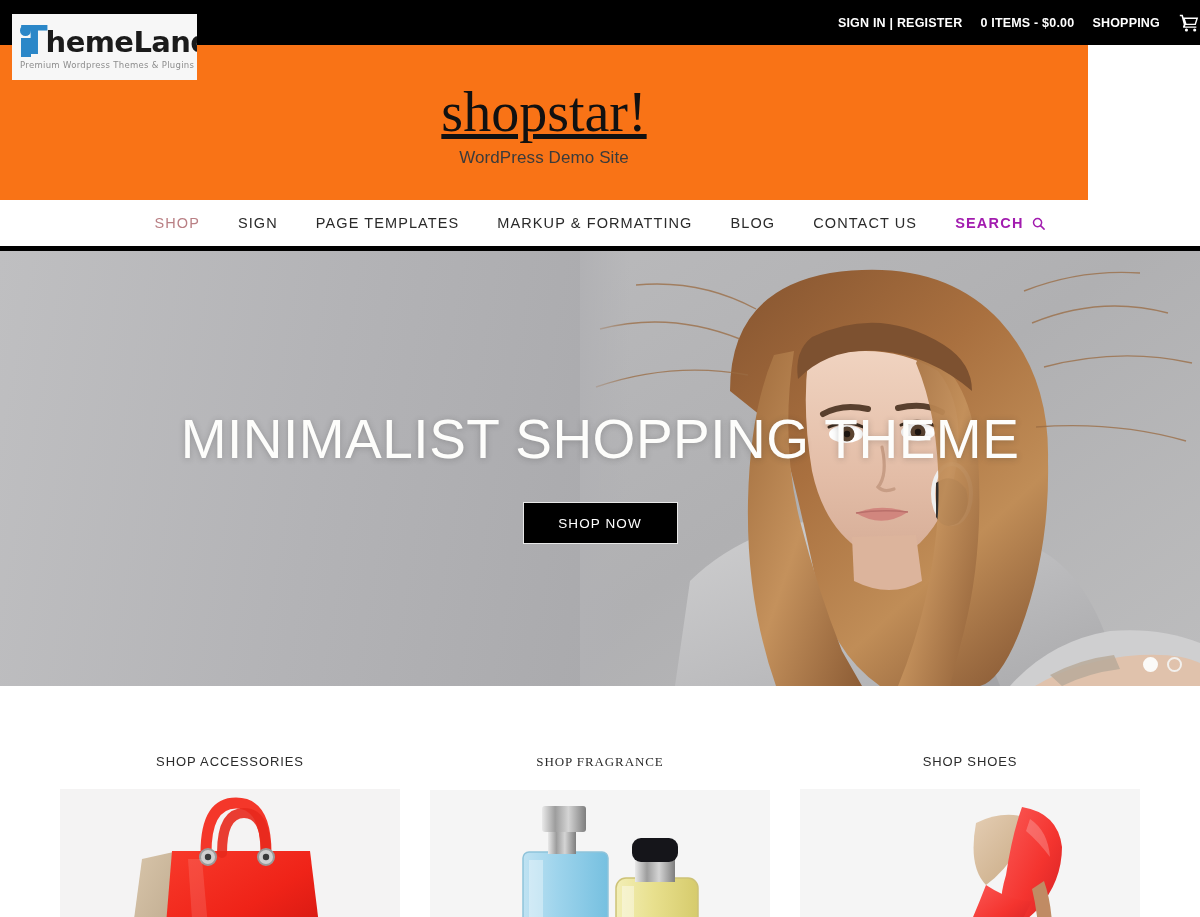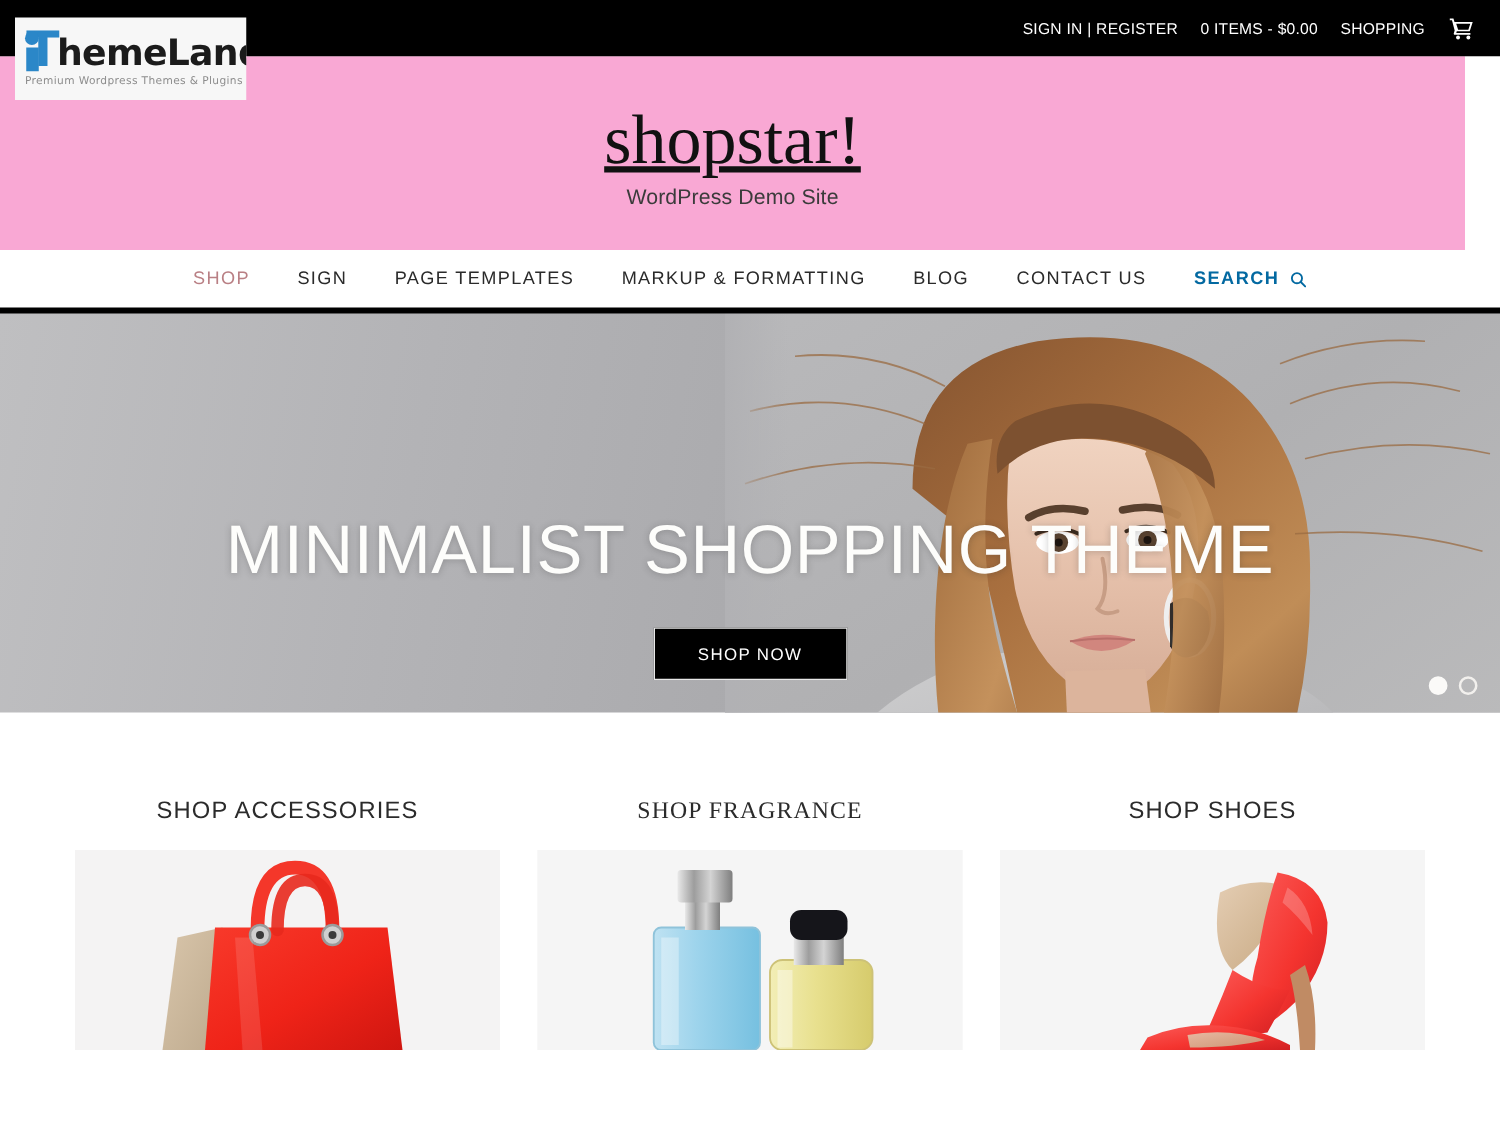--- a/index.html
+++ b/index.html
@@ -35,24 +35,23 @@
     justify-content: center;
     color: #ffffff;
   }
   .social-icon svg { display: block; }
 
   .topbar-right {
     margin-left: auto;
     display: flex;
     align-items: center;
     gap: 18px;
-    padding-right: 20px;
     color: #ffffff;
     font-size: 12.5px;
-    font-weight: normal;
+    font-weight: bold;
     letter-spacing: 0.2px;
   }
   .topbar-right a,
   .topbar-right span {
     color: #ffffff;
     text-decoration: none;
     white-space: nowrap;
   }
   .cart-icon { display: inline-flex; align-items: center; color: #fff; }
 
@@ -116,23 +115,23 @@
     font-family: "DejaVu Sans", sans-serif;
     font-size: 8.5px;
     color: #8d8d8d;
     letter-spacing: 0.3px;
     margin-top: 3px;
     white-space: nowrap;
   }
 
   
   .brand {
-    width: 1172px;
+    width: 1088px;
     height: 155px;
-    background: #f9a8d4;
+    background: #f97316;
     display: flex;
     flex-direction: column;
     align-items: center;
     justify-content: center;
     padding-top: 6px;
   }
   .brand-title {
     font-family: "Liberation Serif", "DejaVu Serif", serif;
     font-size: 56px;
     color: #111111;
@@ -163,34 +162,34 @@
     letter-spacing: 1.1px;
     color: #2a2a2a;
     text-decoration: none;
     padding: 0 19px;
     white-space: nowrap;
     display: inline-flex;
     align-items: center;
     gap: 7px;
   }
   .nav-item.active { color: #b97f84; }
-  .nav-item.search { font-weight: bold; color: #0369a1; letter-spacing: 1.2px; }
+  .nav-item.search { font-weight: bold; color: #a21caf; letter-spacing: 1.2px; }
   .search-glyph { display: inline-flex; align-items: center; }
 
   .nav-divider {
     width: 1200px;
     height: 5px;
     background: #000000;
   }
 
   
   .hero {
     position: relative;
     width: 1200px;
-    height: 319px;
+    height: 435px;
     overflow: hidden;
     background: linear-gradient(100deg, #bfbfc1 0%, #b3b3b6 28%, #a9a9ac 55%, #b0b0b2 100%);
   }
   .hero-photo {
     position: absolute;
     right: 0; top: 0;
     width: 620px; height: 435px;
     overflow: hidden;
   }
   .hero-photo svg { display: block; width: 620px; height: 435px; }
@@ -270,21 +269,21 @@
     gap: 30px;
   }
   .cat {
     width: 340px;
     display: flex;
     flex-direction: column;
     align-items: center;
   }
   .cat-title {
     font-family: "Liberation Sans", sans-serif;
-    font-size: 19px;
+    font-size: 13px;
     letter-spacing: 0.9px;
     color: #2b2b2b;
     margin-bottom: 20px;
     white-space: nowrap;
   }
   .cat-img {
     width: 340px;
     height: 160px;
     background: #f4f3f3;
     overflow: hidden;

